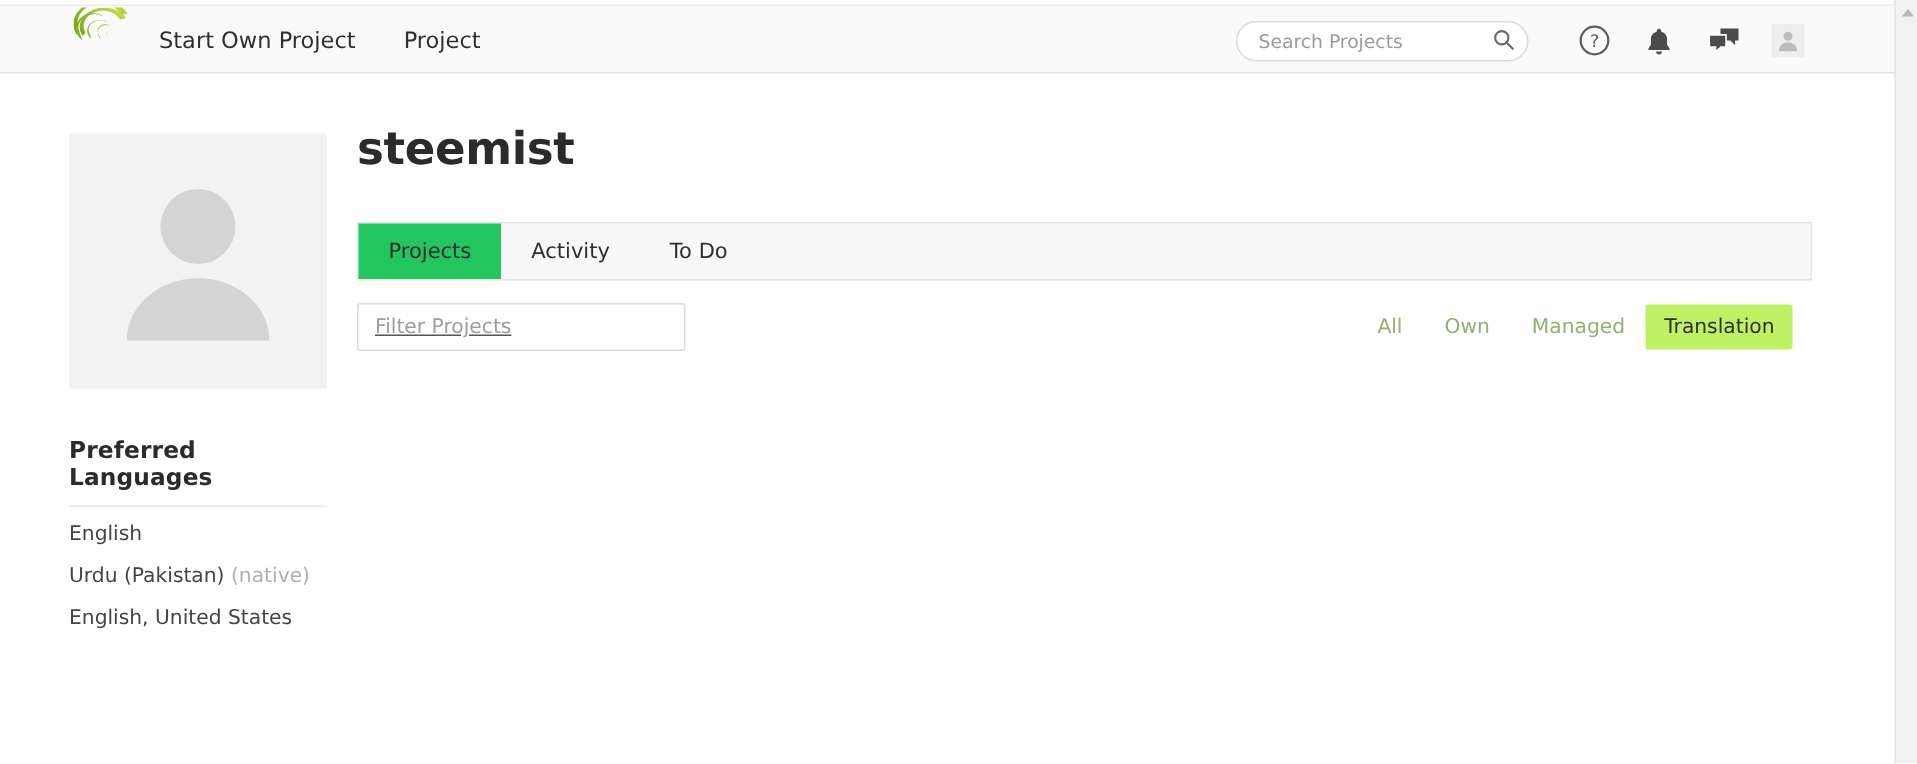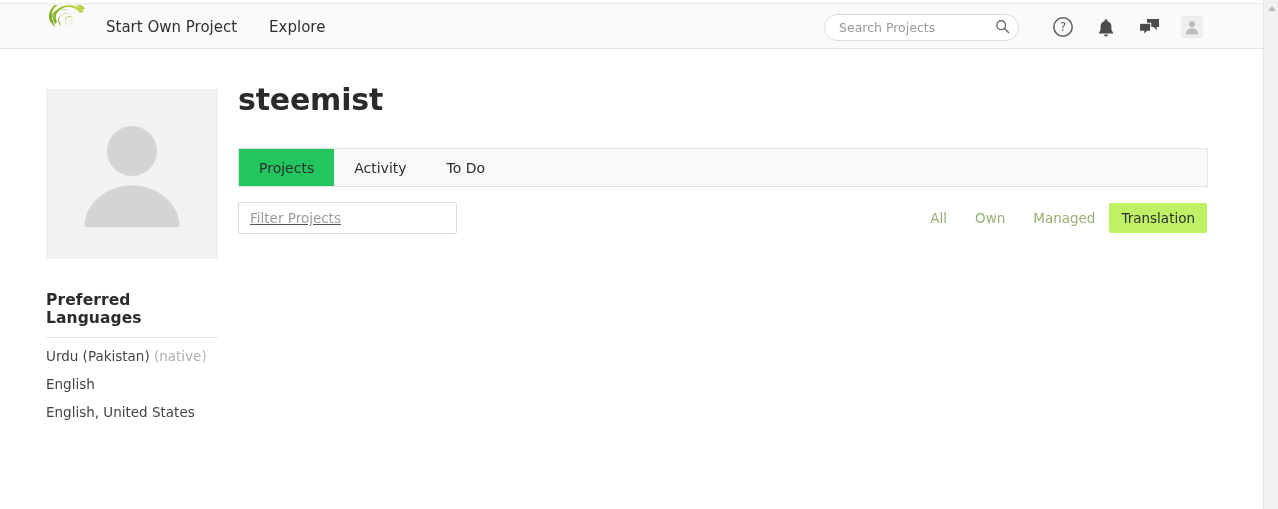--- a/index.html
+++ b/index.html
@@ -197,21 +197,21 @@
     color: #555;
     font-family: "DejaVu Sans", "Liberation Sans", sans-serif;
     outline: none;
     text-decoration: underline;
   }
   .filter-input::placeholder { color: #9d9d9d; }
 
   .scope-tabs {
     display: flex;
     align-items: center;
-    margin-right: 1px;
+    margin-right: 13px;
   }
   .scope {
     font-size: 13.5px;
     color: #93b173;
     padding: 6px 14px;
     cursor: pointer;
     text-decoration: none;
     border-radius: 2px;
     background: transparent;
     border: none;
@@ -336,21 +336,21 @@
           <path d="M4,16 A13,11 0 0 1 32,5 L36,4 A16,13 0 0 0 2,18 Z" fill="url(#lg)"></path>
           <path d="M8,17 A11,9 0 0 1 31,8 L35,7 A14,11 0 0 0 6,19 Z" fill="url(#lg)" opacity="0.95"></path>
           <path d="M3,14 A11,10 0 0 1 20,6 A10,9 0 0 0 6,22 Z" fill="#7fb31f"></path>
           <path d="M10,15 A8,7 0 0 1 23,10 A7,6 0 0 0 12,21 Z" fill="#8ec02a"></path>
           <path d="M16,16 A5,5 0 0 1 25,13 A4,4 0 0 0 18,21 Z" fill="#a6d03a"></path>
           <path d="M22,17 A3,3 0 0 1 27,16 A2.5,2.5 0 0 0 23,20 Z" fill="#bcd94a"></path>
         </svg>
       </a>
 
       <a class="nav-link" href="#">Start Own Project</a>
-      <a class="nav-link" href="#">Explore</a>
+      <a class="nav-link" href="#">Project</a>
     </div>
 
     <div class="nav-right">
 
       <div class="search-wrap">
         <input class="search-input" type="text" placeholder="Search Projects" style="">
         <button class="search-btn">
           <svg width="15" height="15" viewBox="0 0 16 16">
             <circle cx="6.6" cy="6.6" r="4.7" fill="none" stroke="#6a6a6a" stroke-width="1.5"></circle>
             <line x1="10.1" y1="10.1" x2="14.4" y2="14.4" stroke="#6a6a6a" stroke-width="1.6" stroke-linecap="round"></line>
@@ -396,24 +396,24 @@
       <svg width="112" height="110" viewBox="0 0 112 110">
         <circle cx="56" cy="32" r="25" fill="#d4d4d4"></circle>
         <path d="M8.5 108c0-23 21.3-41.5 47.5-41.5S103.5 85 103.5 108z" fill="#d4d4d4"></path>
       </svg>
     </div>
 
     <div class="sb-title">Preferred Languages</div>
     <div class="sb-rule"></div>
 
     <div class="lang-item">
+      <span>English</span>
+    </div>
+    <div class="lang-item">
       <span>Urdu (Pakistan)</span><span class="lang-native"> (native)</span>
-    </div>
-    <div class="lang-item">
-      <span>English</span>
     </div>
     <div class="lang-item">
       <span>English, United States</span>
     </div>
   </div>
 
   <div class="main">
 
     <h1 class="page-title">steemist</h1>
 

